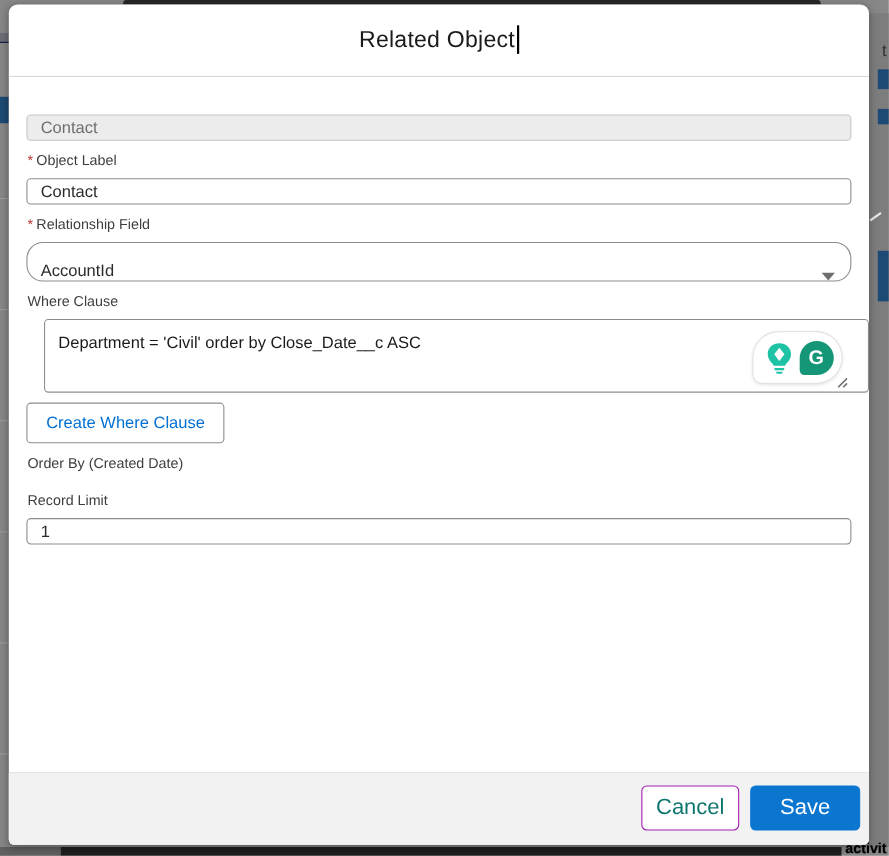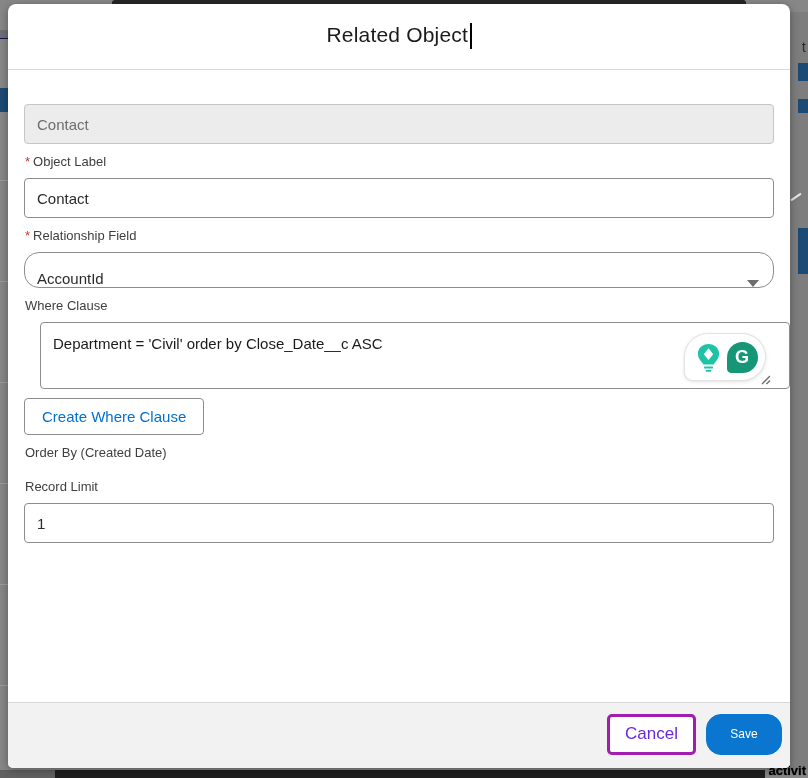--- a/index.html
+++ b/index.html
@@ -62,21 +62,21 @@
     padding: 34px 16px 0 16px; position: relative; flex: 1 1 auto;
   }
   .field-label {
     font-size: 13px; line-height: 16px; color: #3e3e3c; margin: 10px 0 8px 1px;
   }
   .field-label.first { margin-top: 0; }
   .field-label.last  { margin-top: 18px; }
   .req { color: #c23934; margin-right: 3px; }
 
   .text-input {
-    width: 100%; height: 40px; padding: 0 12px;
+    width: 100%; height: 24px; padding: 0 12px;
     border: 1px solid #8d8d8d; border-radius: 4px;
     font-family: "Liberation Sans", "DejaVu Sans", sans-serif;
     font-size: 15px; color: #2b2b2b; background: #fff; outline: none;
   }
   .text-input[disabled] {
     background: #ececec; border-color: #c5c5c5; color: #6e6e6e;
   }
   .combobox {
     width: 100%; height: 36px; padding: 0 14px 0 12px;
     border: 1px solid #8d8d8d; border-radius: 15px; background: #fff;
@@ -123,28 +123,28 @@
 
   .modal-footer {
     flex: 0 0 66px; height: 66px;
     background: #f2f2f2; border-top: 1px solid #d8d8d8;
     border-radius: 0 0 5px 5px;
     display: flex; align-items: center; justify-content: flex-end;
     gap: 10px; padding: 0 8px 3px 0;
   }
   .btn-cancel {
     width: 89px; height: 41px; background: #fff;
-    border: 3px solid #a21caf; border-radius: 5px;
-    color: #6d28d9; font-size: 17px; cursor: pointer;
+    border: 1px solid #a21caf; border-radius: 5px;
+    color: #0f766e; font-size: 20px; cursor: pointer;
     font-family: "Liberation Sans", "DejaVu Sans", sans-serif;
   }
   .btn-save {
-    width: 76px; height: 41px; background: #0b76d0;
-    border: 1px solid #0b76d0; border-radius: 15px;
-    color: #fff; font-size: 12px; cursor: pointer;
+    width: 100px; height: 41px; background: #0b76d0;
+    border: 1px solid #0b76d0; border-radius: 5px;
+    color: #fff; font-size: 20px; cursor: pointer;
     font-family: "Liberation Sans", "DejaVu Sans", sans-serif;
   }
 </style>
 </head>
 <body>
 
 <div class="bg-topbar"></div>
 <div class="bg-left-link"></div>
 <div class="bg-left-navy"></div>
 <div class="bg-left-line" style="top:180px"></div>

